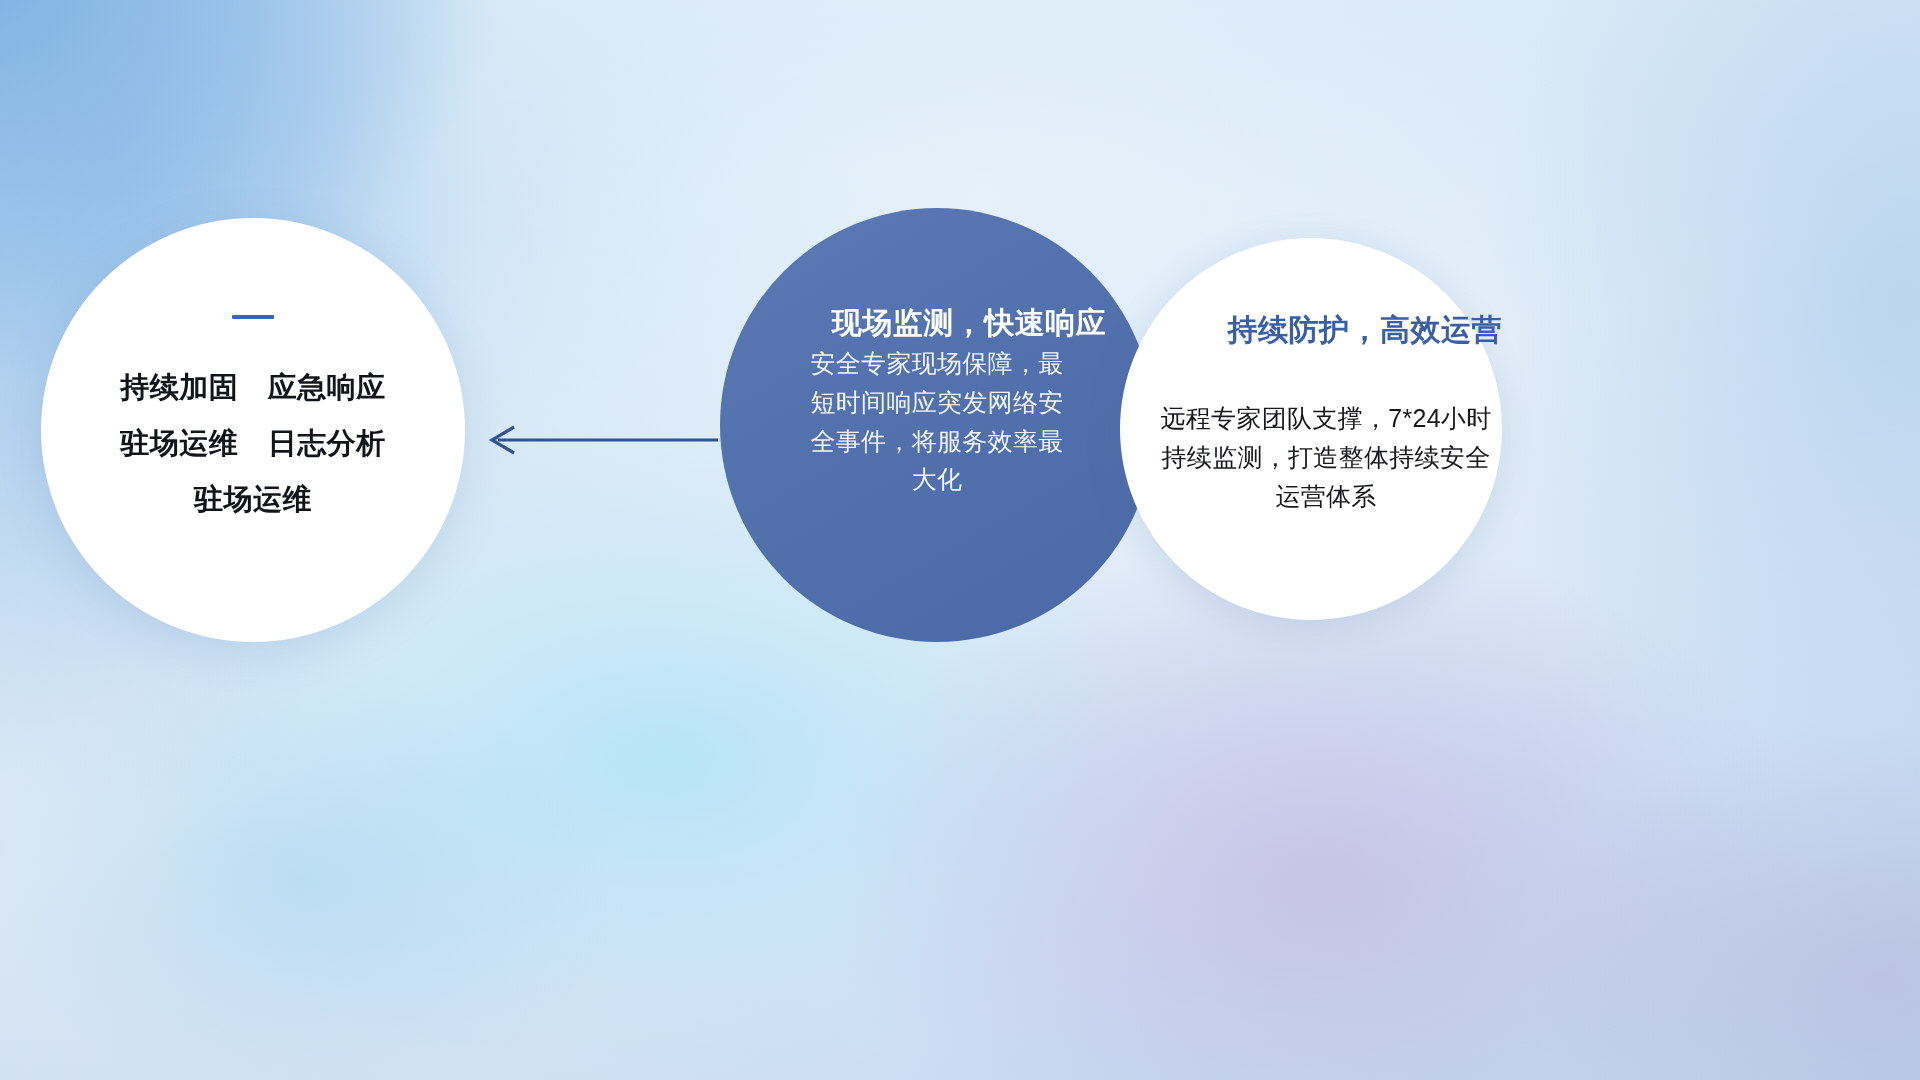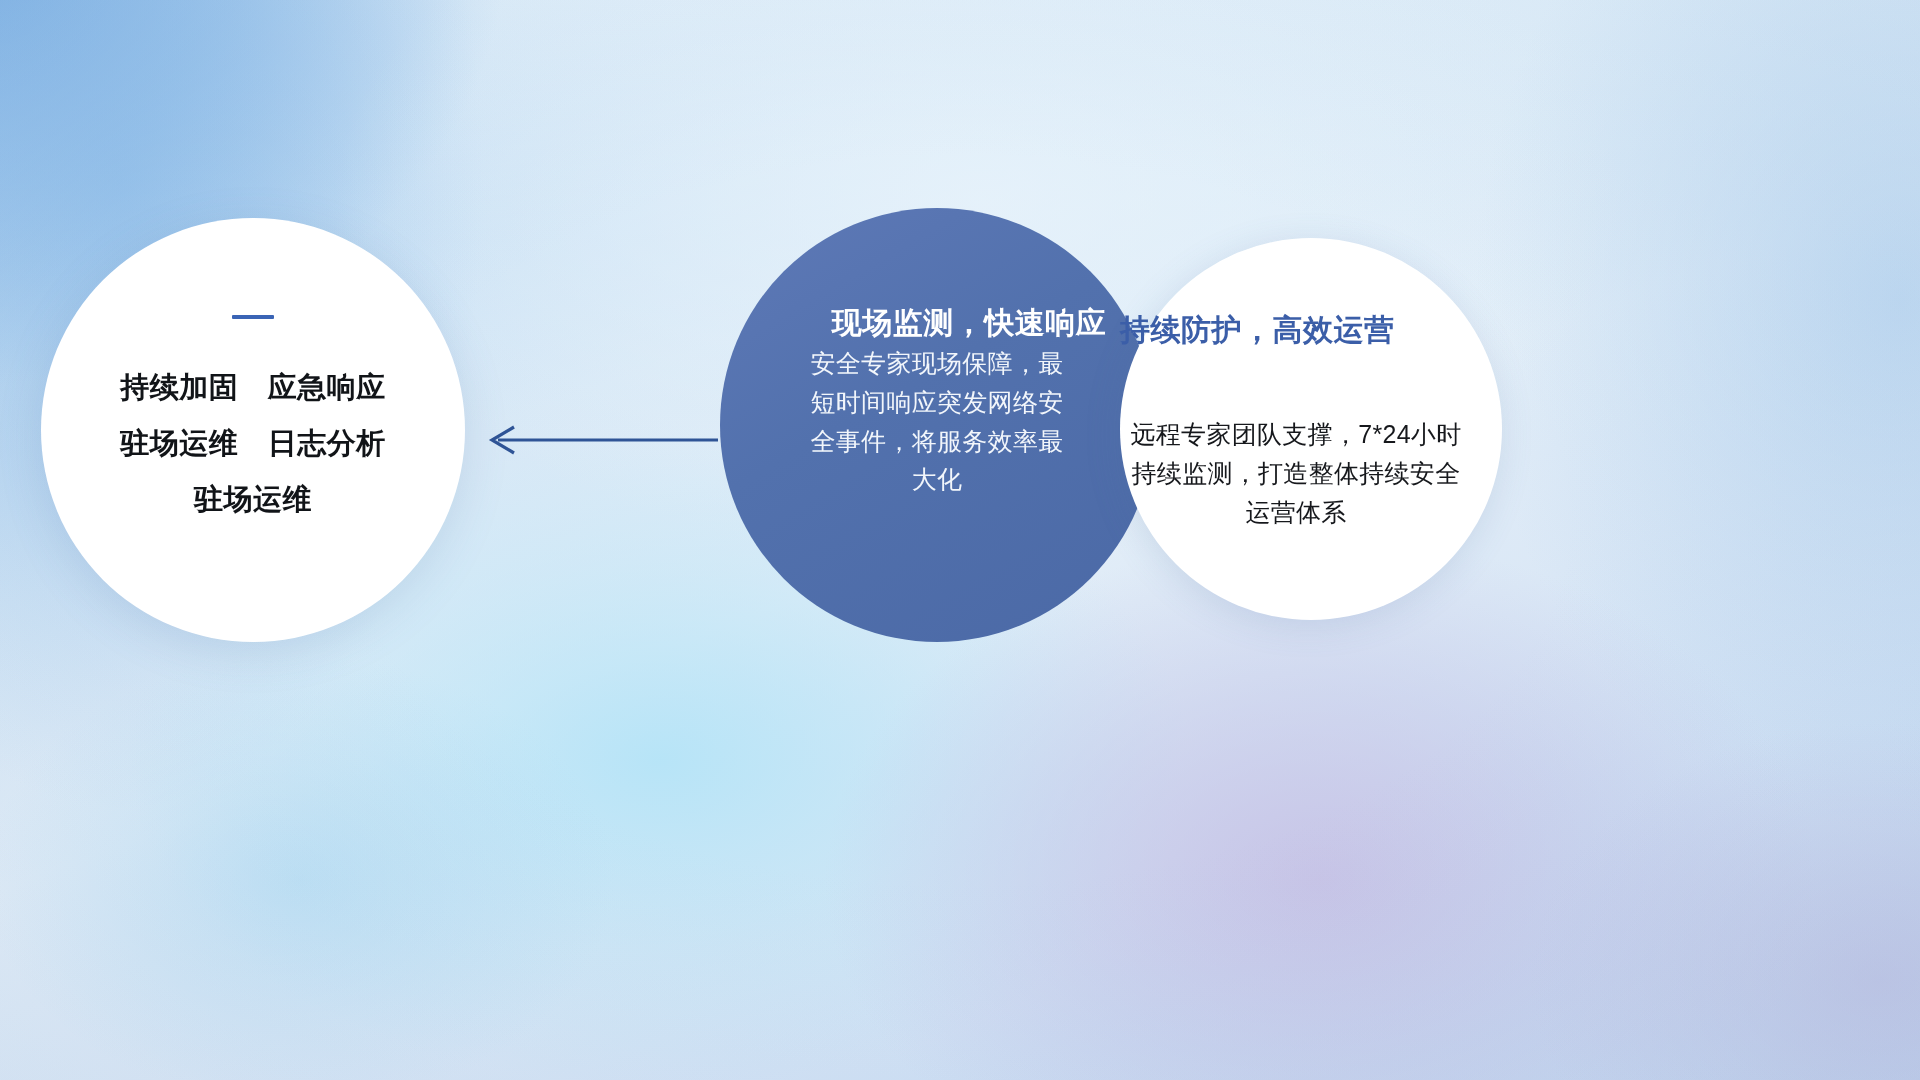--- a/index.html
+++ b/index.html
@@ -102,29 +102,29 @@
   }
   #mid-body {
     width:266px;
     font-size:25px; color:#f2f6fb; line-height:1.55;
     text-align:center; letter-spacing:.3px;
   }
 
   
   #right-content {
     position:absolute; left:0; top:0; width:100%; height:100%;
-    display:flex; flex-direction:column; align-items:flex-start;
+    display:flex; flex-direction:column; align-items:flex-end;
     padding-top:72px;
   }
   #right-title {
     font-size:30px; font-weight:bold; color:#3b5ea8;
     letter-spacing:.5px; white-space:nowrap;
   }
   #right-body {
-    margin-top:64px; width:352px;
+    margin-top:48px; width:352px;
     font-size:25px; color:#16181c; line-height:1.56;
     text-align:center; letter-spacing:.3px;
   }
 </style>
 </head>
 <body>
 
 <div id="bg">
   <div class="bglayer bg-base"></div>
   <div class="bglayer bg-tophaze"></div>

